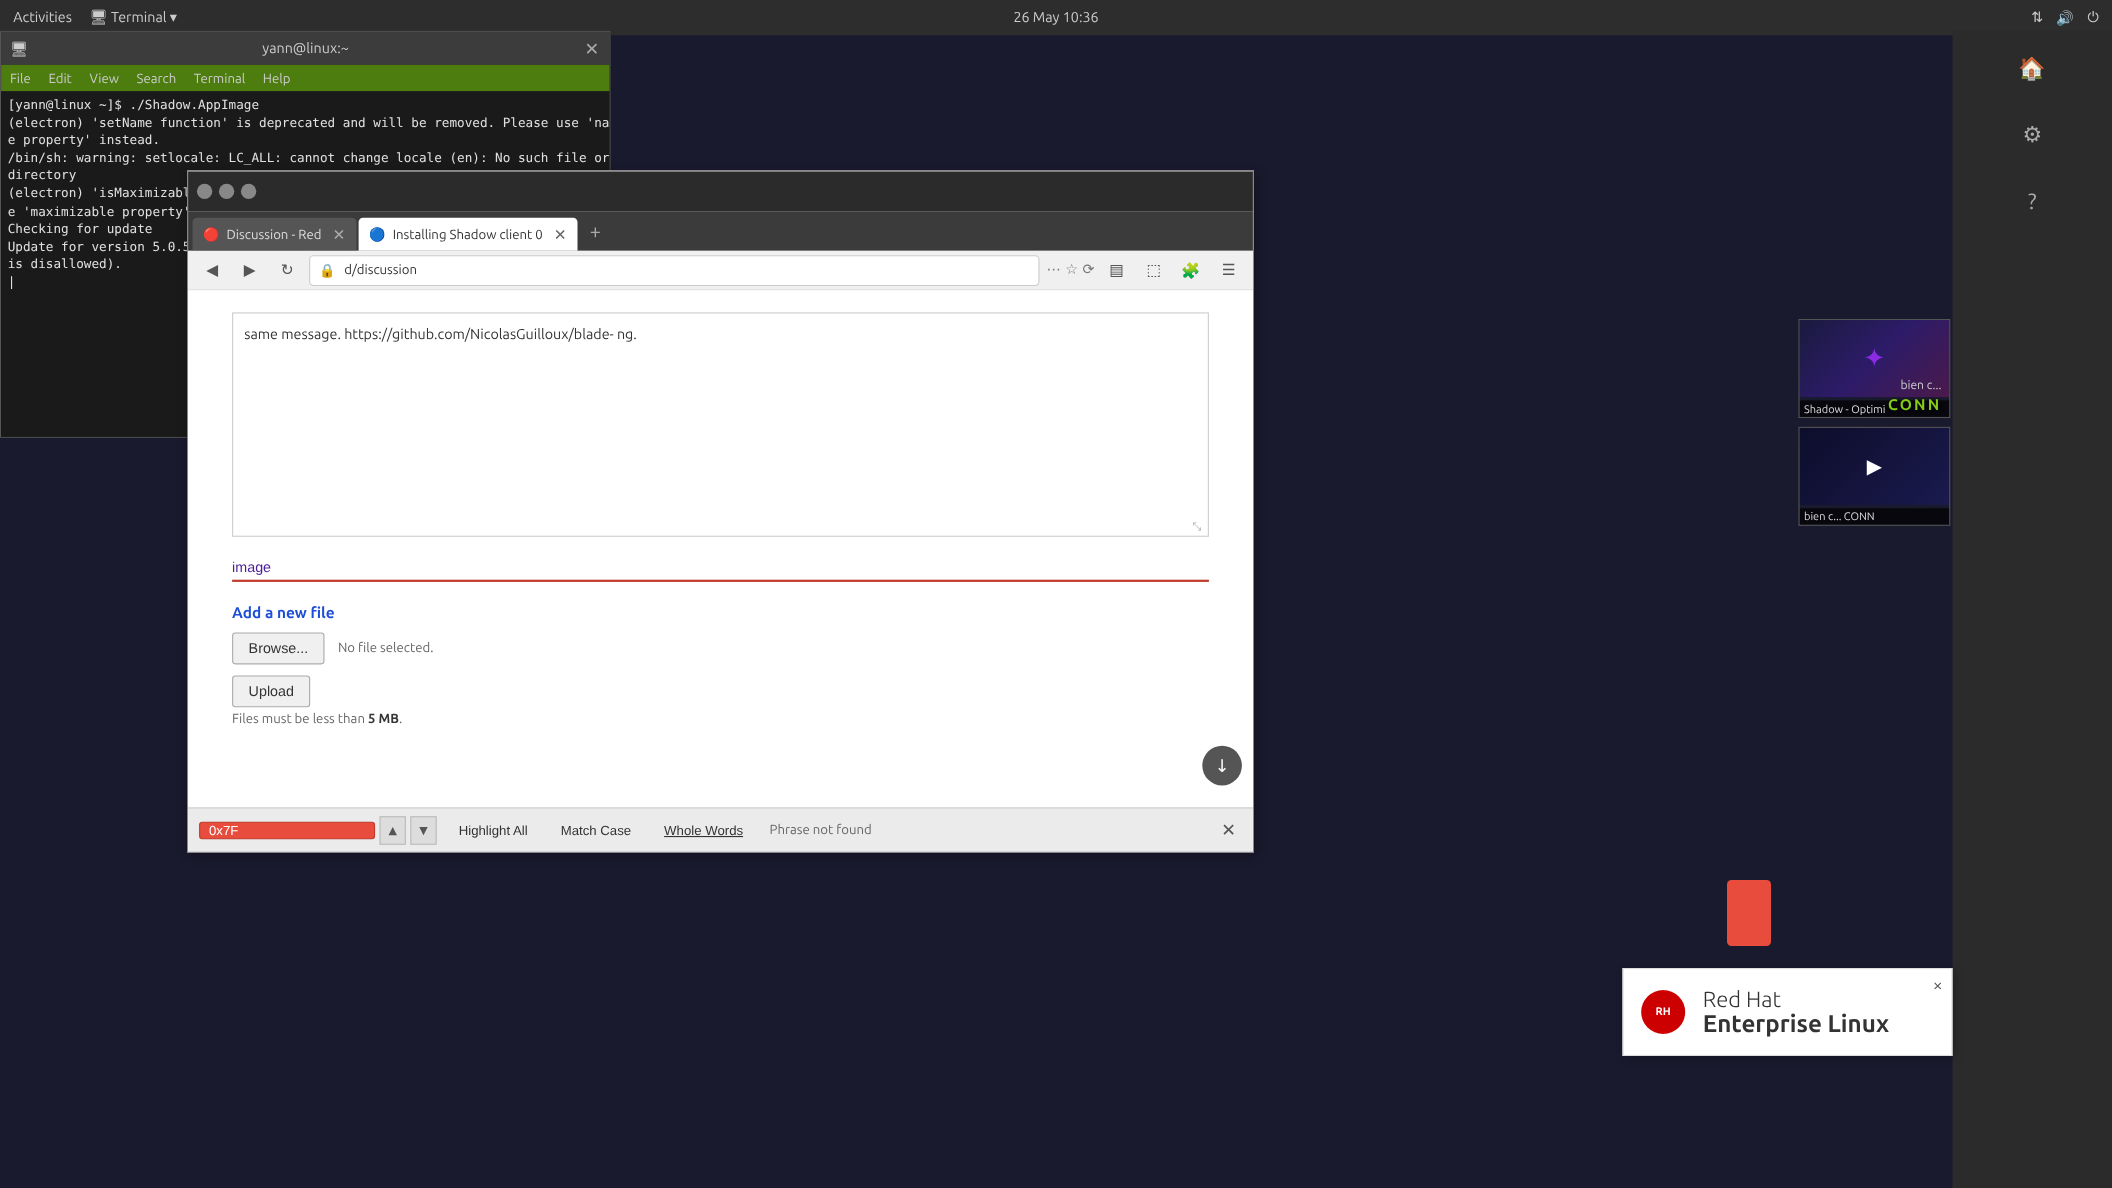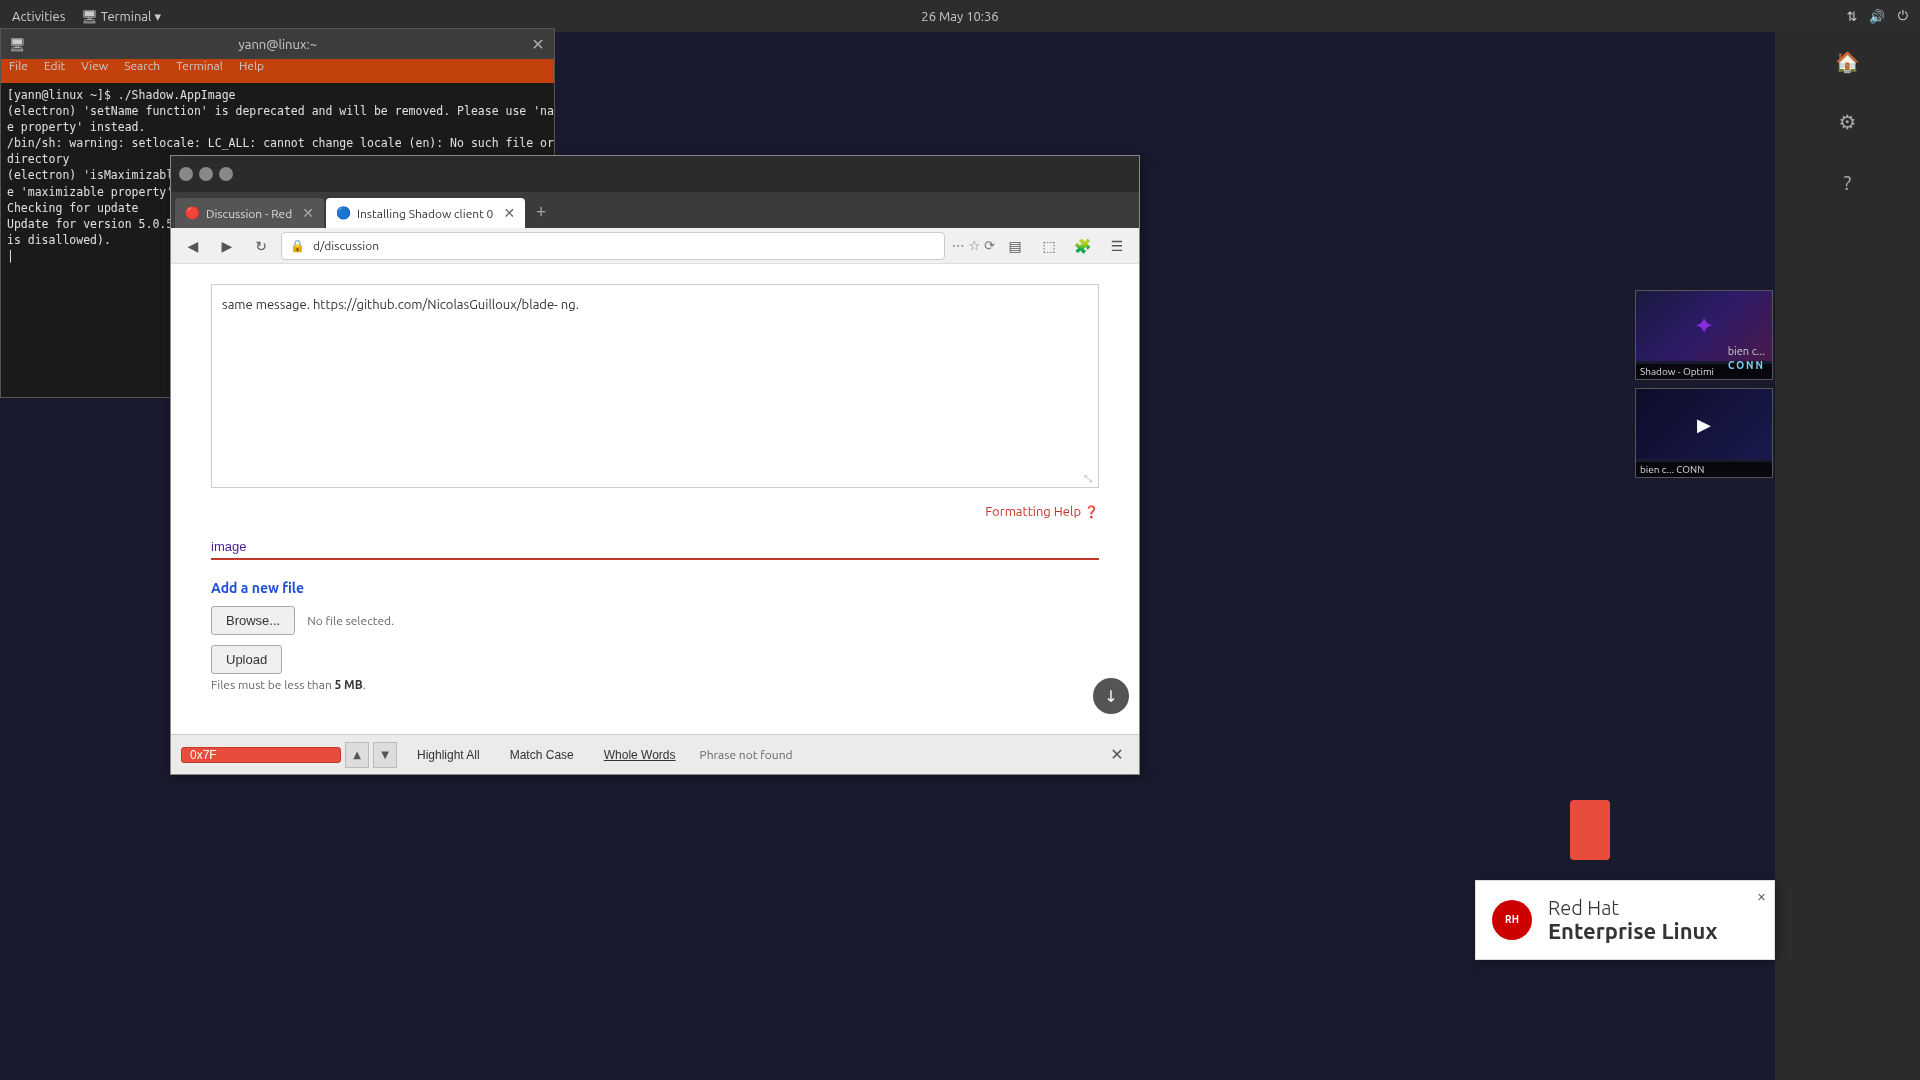--- a/index.html
+++ b/index.html
@@ -54,23 +54,23 @@
       flex-shrink: 0;
     }
     .terminal-title { flex: 1; text-align: center; }
     .terminal-close {
       width: 16px; height: 16px;
       display: flex; align-items: center; justify-content: center;
       cursor: pointer; color: #aaa; font-size: 16px;
     }
     .terminal-menu {
       height: 24px;
-      background: #c2410c;
-      display: flex;
-      align-items: flex-start;
+      background: #4d7c0f;
+      display: flex;
+      align-items: center;
       padding: 0 8px;
       gap: 16px;
       color: #ccc;
       font-size: 12px;
       flex-shrink: 0;
     }
     .terminal-menu span { cursor: pointer; }
     .terminal-body {
       flex: 1;
       background: #1a1a1a;
@@ -454,22 +454,22 @@
       width: 40px; height: 60px;
       background: #e74c3c;
       border-radius: 4px;
     }
 
     
     .conn-text {
       position: absolute;
       top: 360px;
       right: 155px;
-      color: #7dd3fc;
-      font-size: 10px;
+      color: #84cc16;
+      font-size: 14px;
       letter-spacing: 2px;
       font-weight: bold;
       text-shadow: 1px 1px 3px rgba(0,0,0,0.8);
     }
 
     .bien-c-text {
       position: absolute;
       top: 345px;
       right: 155px;
       color: #ccc;
@@ -575,24 +575,20 @@
           <span>same message.
 
 https://github.com/NicolasGuilloux/blade-
 
 ng.</span>
         </div>
         <span class="resize-handle">⤡</span>
       </div>
 
       
-      <div class="formatting-help">
-        <a href="#">Formatting Help</a>
-        <span style="color:#c0392b; font-size:12px;">❓</span>
-      </div>
 
       
       <input class="image-field" type="text" value="image" style="">
 
       
       <div class="add-file-section">
         <div class="add-file-label">Add a new file</div>
         <div class="file-row">
           <button class="browse-btn">Browse...</button>
           <span class="file-info">No file selected.</span>

